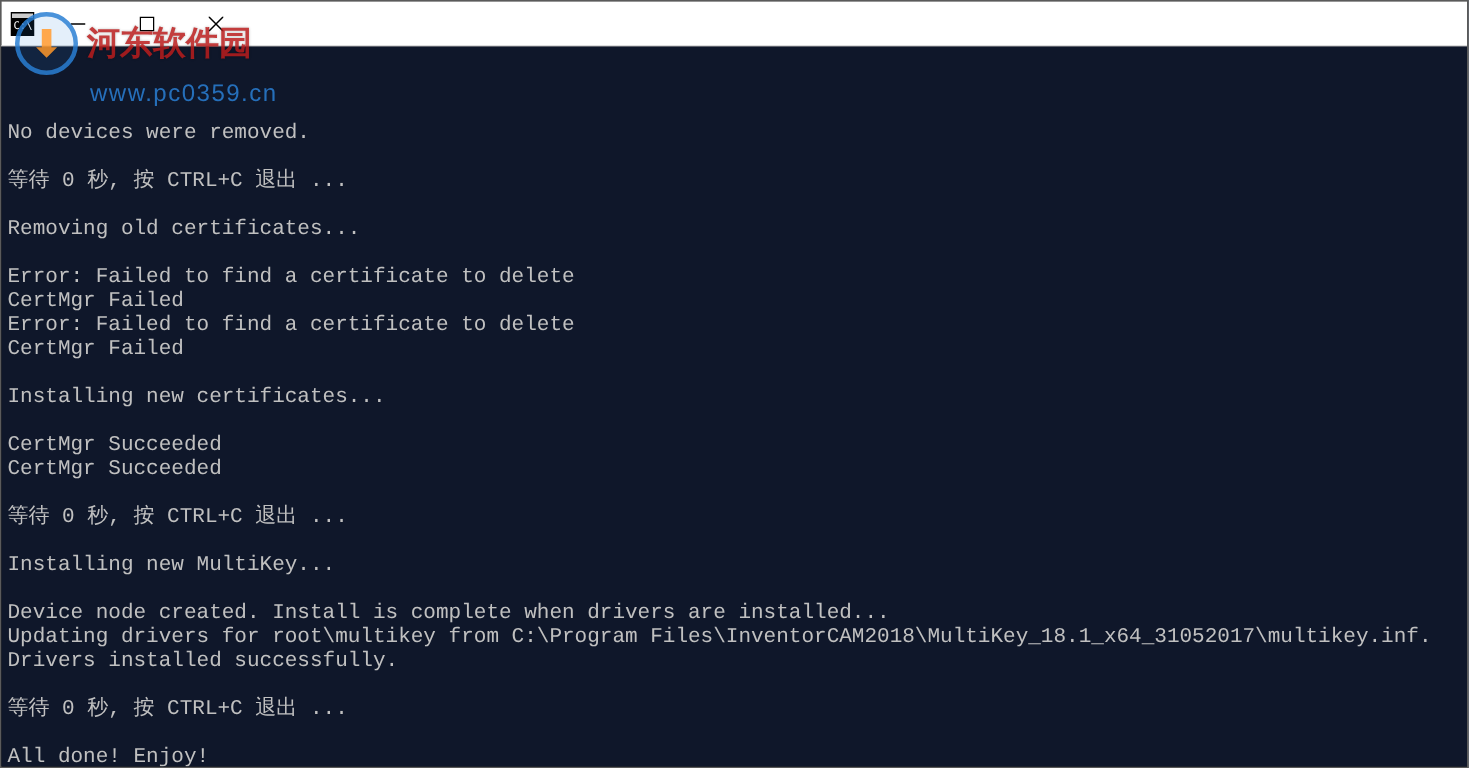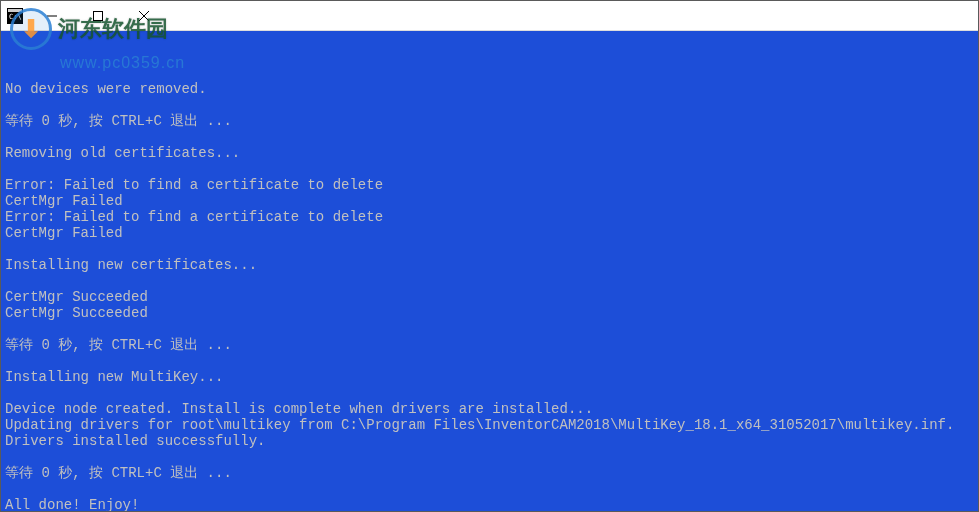--- a/index.html
+++ b/index.html
@@ -60,21 +60,21 @@
       background: transparent;
       border: none;
       cursor: pointer;
     }
     .win-btn svg {
       width: 10px;
       height: 10px;
     }
     .terminal {
       flex: 1;
-      background: #1d4ed8;
+      background: #0f172a;
       color: #c0c0c0;
       font-family: "NSimSun", "SimSun", "Consolas", "Courier New", monospace;
       font-size: 14px;
       line-height: 16px;
       padding: 2px 4px;
       white-space: pre;
       overflow: hidden;
       position: relative;
     }
     .terminal-line {
@@ -106,21 +106,21 @@
     }
     .wm-inner {
       font-size: 24px;
       font-weight: bold;
       color: #ff9a2e;
     }
     .wm-text {
       font-family: Liberation Sans, sans-serif;
       font-size: 22px;
       font-weight: bold;
-      color: #14532d;
+      color: #b91c1c;
       text-shadow: 0 0 2px rgba(0,0,0,0.3);
     }
     .wm-url {
       position: absolute;
       top: 46px;
       left: 50px;
       font-family: Arial, sans-serif;
       font-size: 16px;
       color: #2a7fd4;
       letter-spacing: 1px;

